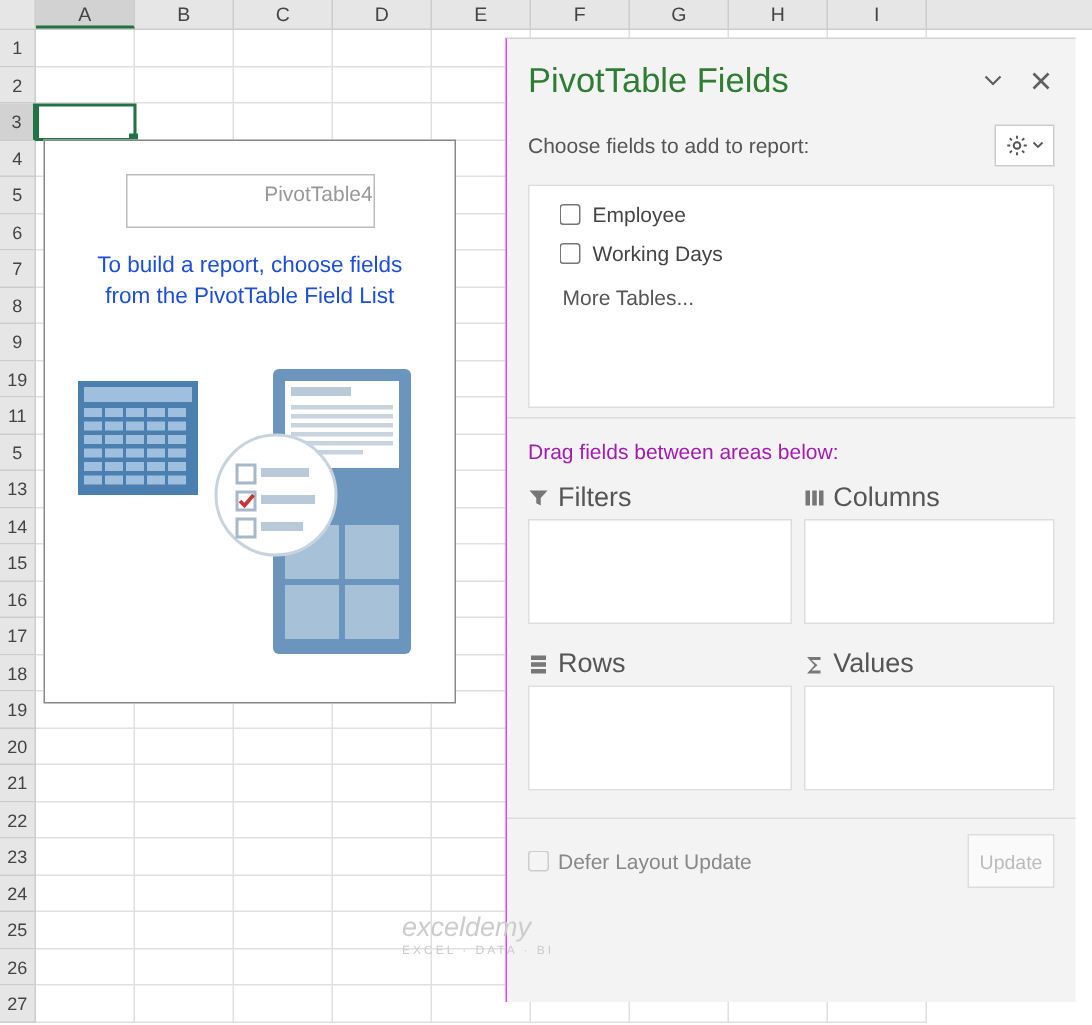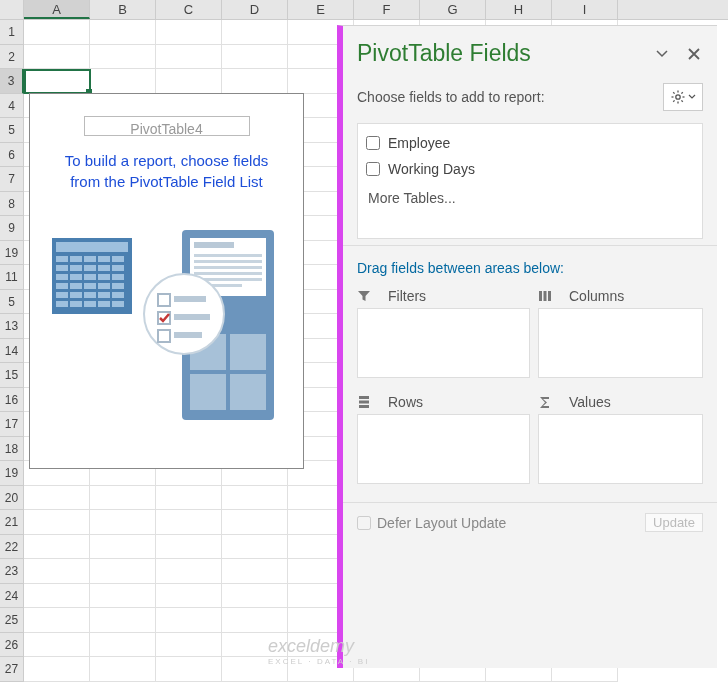--- a/index.html
+++ b/index.html
@@ -16,53 +16,53 @@
 .row-h { height: 24.5px; background: #e6e6e6; border-right: 1px solid #ccc; border-bottom: 1px solid #ccc; text-align: center; font-size: 12px; color: #444; line-height: 24px; }
 .row-h.sel { background: #d2d2d2; border-right: 2px solid #217346; }
 .cells { position: relative; flex: 1; }
 .cell-row { display: flex; height: 24.5px; }
 .cell { width: 66px; border-right: 1px solid #e0e0e0; border-bottom: 1px solid #e0e0e0; }
 .active-cell { position: absolute; left: 0; top: 49px; width: 67px; height: 25px; border: 2px solid #217346; pointer-events: none; }
 .active-cell::after { content: ""; position: absolute; right: -3px; bottom: -3px; width: 6px; height: 6px; background: #217346; }
 
 
 .pivot-box { position: absolute; left: 29px; top: 93px; width: 275px; height: 376px; background: #fff; border: 1px solid #888; }
-.pivot-title-box { margin: 22px auto 14px; width: 166px; height: 20px; border: 1px solid #bbb; text-align: center; line-height: 24px; color: #999; font-size: 14px; }
+.pivot-title-box { margin: 22px auto 14px; width: 166px; height: 36px; border: 1px solid #bbb; text-align: right; line-height: 24px; color: #999; font-size: 14px; }
 .pivot-hint { text-align: center; color: #1d4ed8; font-size: 15px; line-height: 1.4; padding: 0 12px; }
 .pivot-illus { position: relative; margin: 32px 0 0; height: 200px; }
 
 
-.pane { position: absolute; left: 337px; top: 25px; width: 380px; height: 643px; background: #f3f3f3; border-left: 6px solid #d946ef; border-top: 1px solid #d4d4d4; }
+.pane { position: absolute; left: 337px; top: 25px; width: 380px; height: 643px; background: #f3f3f3; border-left: 1px solid #d946ef; border-top: 1px solid #d4d4d4; }
 .pane-head { display: flex; align-items: center; padding: 14px 14px 10px; }
 .pane-title { flex: 1; color: #2e7d32; font-size: 23px; font-weight: 400; }
 .pane-tool { width: 18px; height: 18px; margin-left: 14px; color: #606060; cursor: pointer; display: flex; align-items: center; justify-content: center; }
 .pane-sub { display: flex; align-items: center; padding: 6px 14px; }
 .pane-sub-txt { flex: 1; color: #555; font-size: 14px; }
 .gear-btn { width: 40px; height: 28px; border: 1px solid #ccc; background: #fff; display: flex; align-items: center; justify-content: center; gap: 2px; cursor: pointer; }
 .search-wrap { margin: 8px 14px; position: relative; }
 .search-in { width: 100%; height: 26px; border: 1px solid #bbb; padding: 0 28px 0 6px; font-size: 13px; color: #777; background: #fff; }
 .search-in::placeholder { color: #888; }
 .search-ico { position: absolute; right: 6px; top: 4px; color: #666; }
-.field-list { margin: 6px 14px; background: #fff; border: 1px solid #ddd; height: 116px; padding: 6px 8px; }
+.field-list { margin: 6px 14px; background: #fff; border: 1px solid #ddd; height: 149px; padding: 6px 20px; }
 .field-item { display: flex; align-items: center; height: 26px; font-size: 14px; color: #444; }
 .field-item input { margin-right: 8px; width: 14px; height: 14px; }
 .more-tbl { padding: 8px 2px; font-size: 14px; color: #555; }
-.areas-hdr { padding: 14px 14px 8px; color: #0369a1; font-size: 14px; border-top: 1px solid #ddd; margin-top: 6px; }
+.areas-hdr { padding: 14px 14px 8px; color: #a21caf; font-size: 14px; border-top: 1px solid #ddd; margin-top: 6px; }
 .areas { display: grid; grid-template-columns: 1fr 1fr; gap: 0; padding: 0 14px; }
 .area { }
-.area-label { display: flex; align-items: center; gap: 17px; color: #555; font-size: 14px; padding: 4px 0; }
+.area-label { display: flex; align-items: center; gap: 6px; color: #555; font-size: 18px; padding: 4px 0; }
 .area-drop { height: 70px; background: #fff; border: 1px solid #ddd; margin-bottom: 12px; }
 .area-ico { width: 14px; height: 14px; color: #777; display: inline-flex; }
 .pane-foot { display: flex; align-items: center; padding: 10px 14px; border-top: 1px solid #ddd; margin-top: 6px; }
 .defer { display: flex; align-items: center; gap: 6px; flex: 1; color: #888; font-size: 14px; }
 .defer input { width: 14px; height: 14px; }
-.upd-btn { width: 58px; height: 19px; border: 1px solid #ddd; background: #fafafa; color: #bbb; font-size: 13px; text-align: center; }
-
-
-.wm { position: absolute; left: 268px; top: 608px; color: #ccc; font-size: 18px; font-style: italic; pointer-events: none; margin-top: 28px; }
+.upd-btn { width: 58px; height: 36px; border: 1px solid #ddd; background: #fafafa; color: #bbb; font-size: 13px; text-align: center; }
+
+
+.wm { position: absolute; left: 268px; top: 608px; color: #ccc; font-size: 18px; font-style: italic; pointer-events: none; }
 .wm small { display: block; font-size: 8px; letter-spacing: 2px; text-align: center; font-style: normal; }
 </style>
 </head>
 <body>
 
 <div class="sheet">
   <div class="col-headers">
     <div class="corner"></div>
   <div class="col-h sel">A</div>
       <div class="col-h">B</div>

